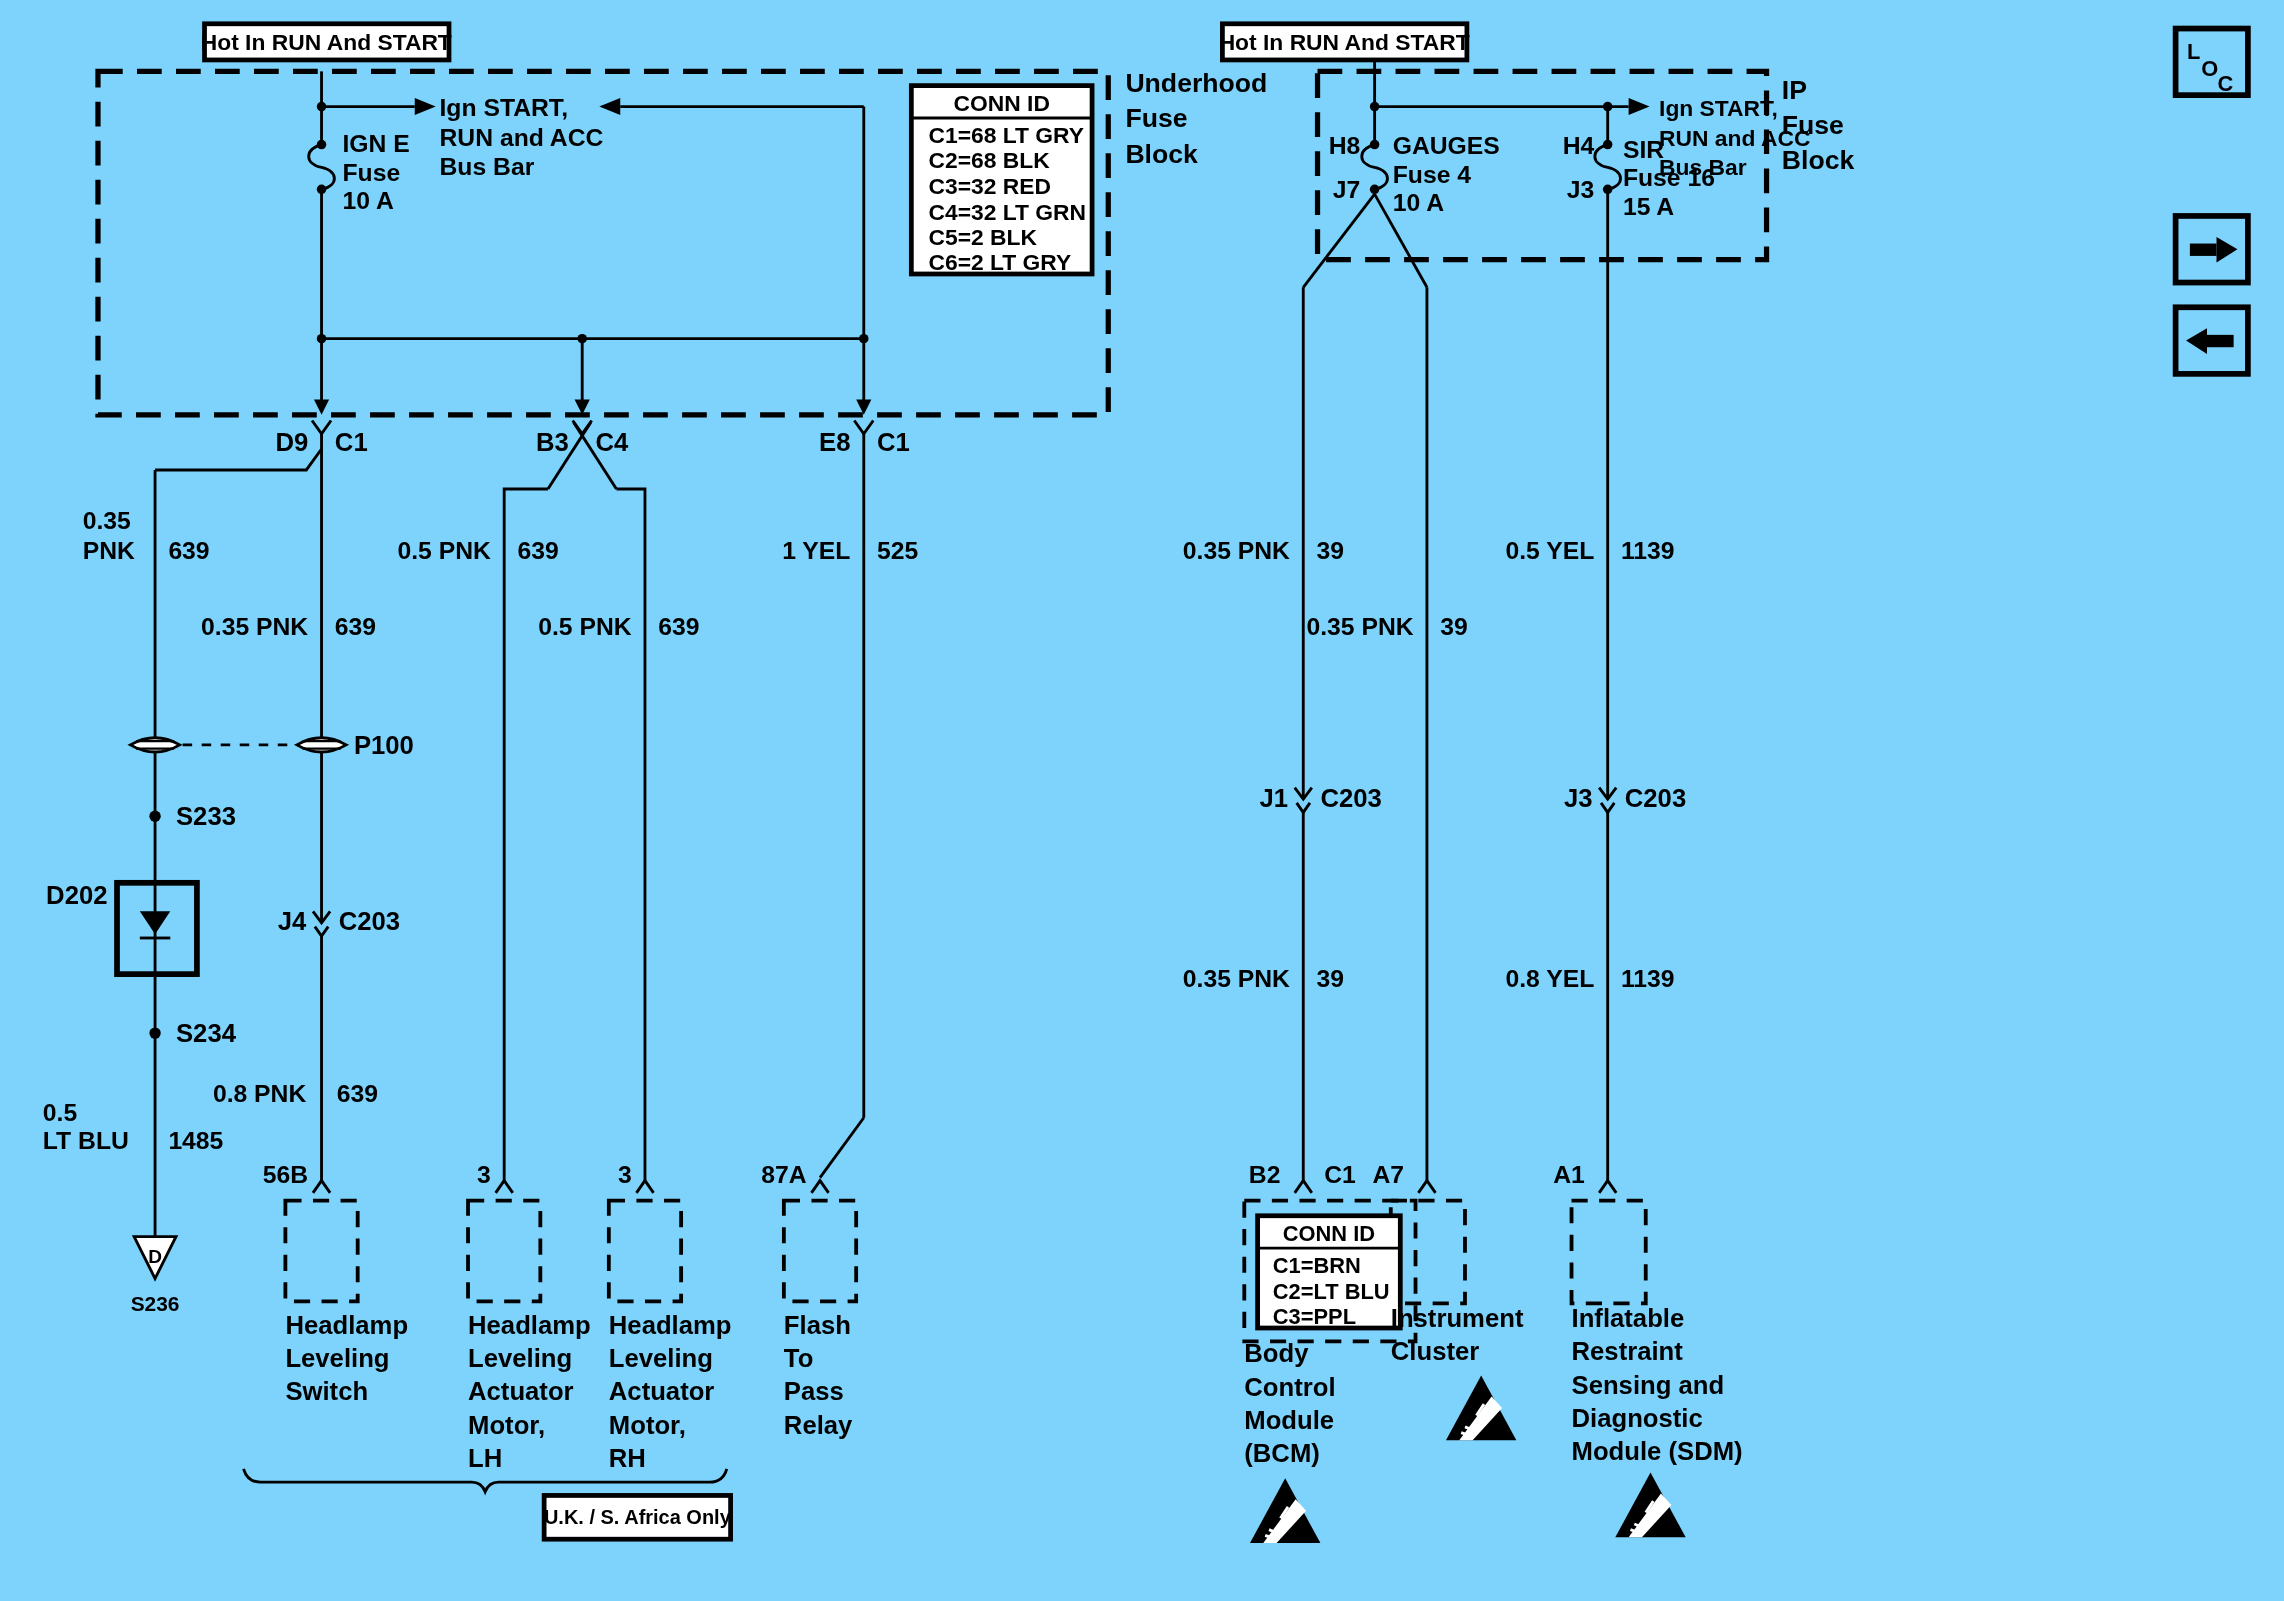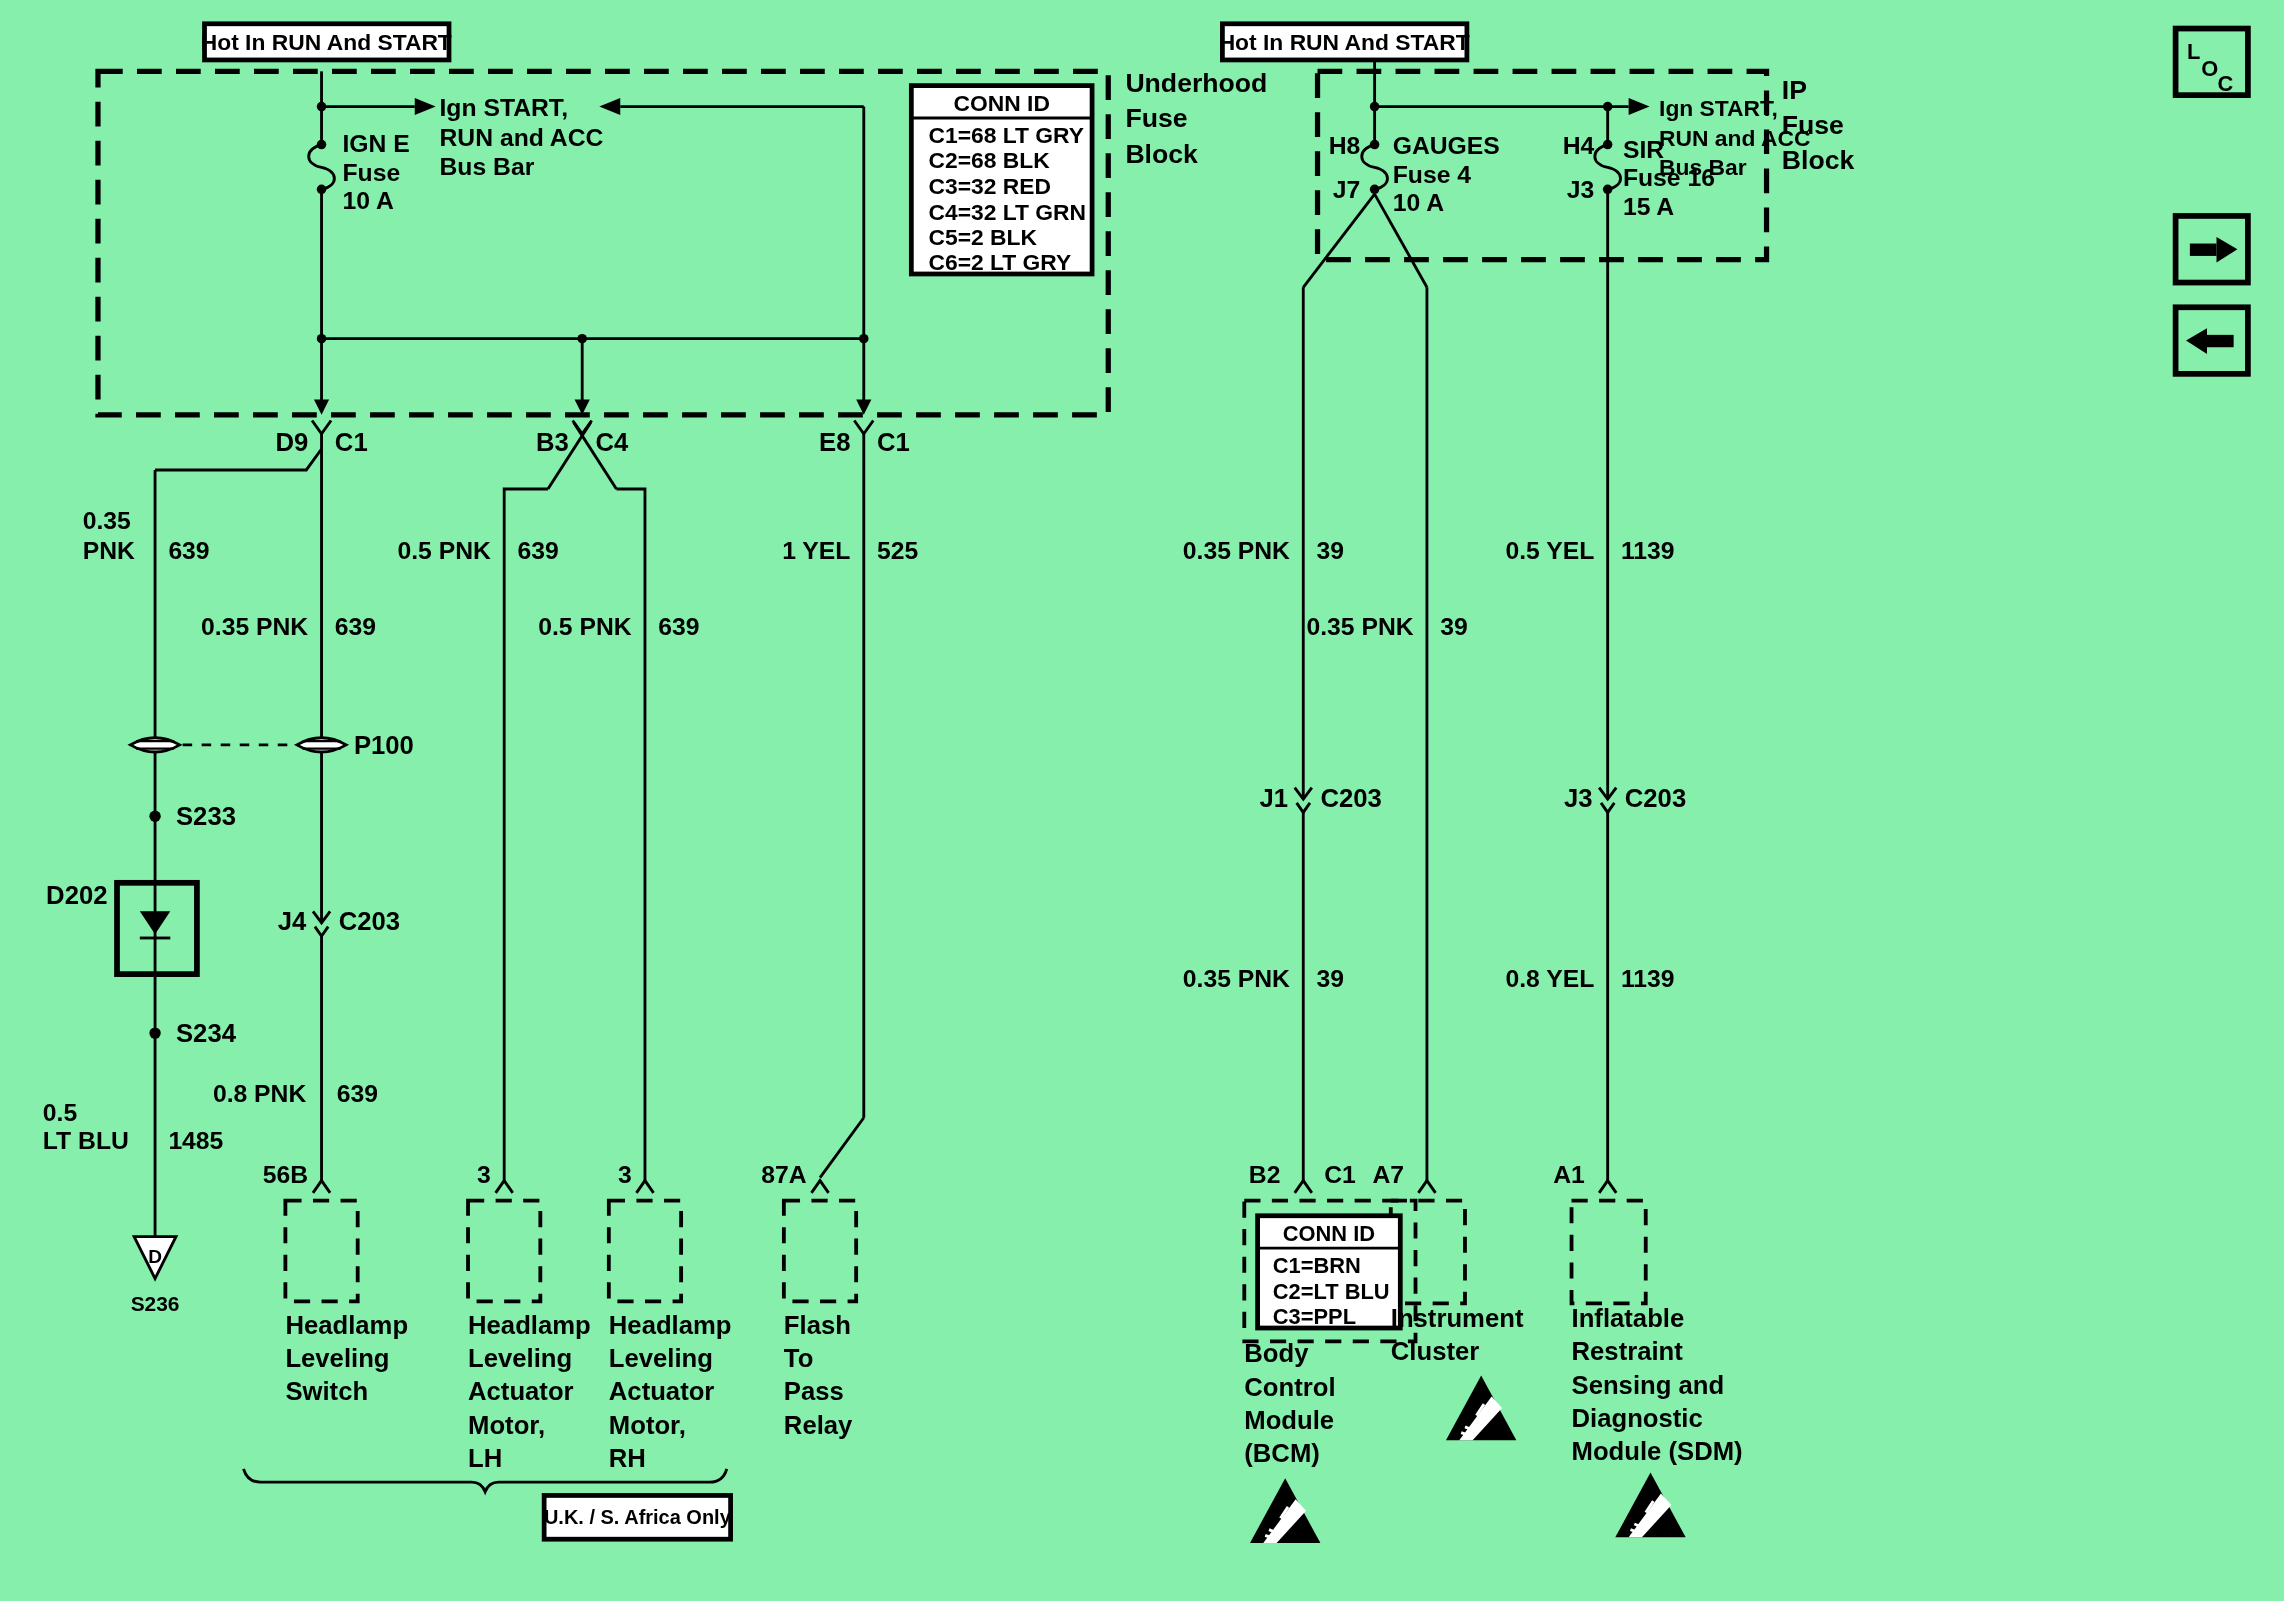--- a/index.html
+++ b/index.html
@@ -1,16 +1,16 @@
 <!DOCTYPE html>
 <html style="font-size:15px"><head>
 <meta charset="utf-8">
 <style>
   html,body{margin:0;padding:0;background:#ffffff;}
-  .stage{width:2285px;height:1602px;background:#86efac;position:relative;}
+  .stage{width:2285px;height:1602px;background:#7dd3fc;position:relative;}
   svg{display:block;}
   .t{font-family:"Liberation Sans",sans-serif;font-weight:700;font-size:26px;fill:#000;}
   .t20{font-size:20px}.t21{font-size:21px}.t22{font-size:22px}.t23{font-size:23px}
   .t24{font-size:24px}.t27{font-size:27px}.t28{font-size:28px}
   .ra{text-anchor:end}.ctr{text-anchor:middle}
   .w{stroke:#000;stroke-width:3;fill:none}
   .w2{stroke:#000;stroke-width:2.5;fill:none}
   .blk{fill:#000;stroke:none}
   .wh{fill:#fff}
   .box{fill:#fff;stroke:#000;stroke-width:5}

